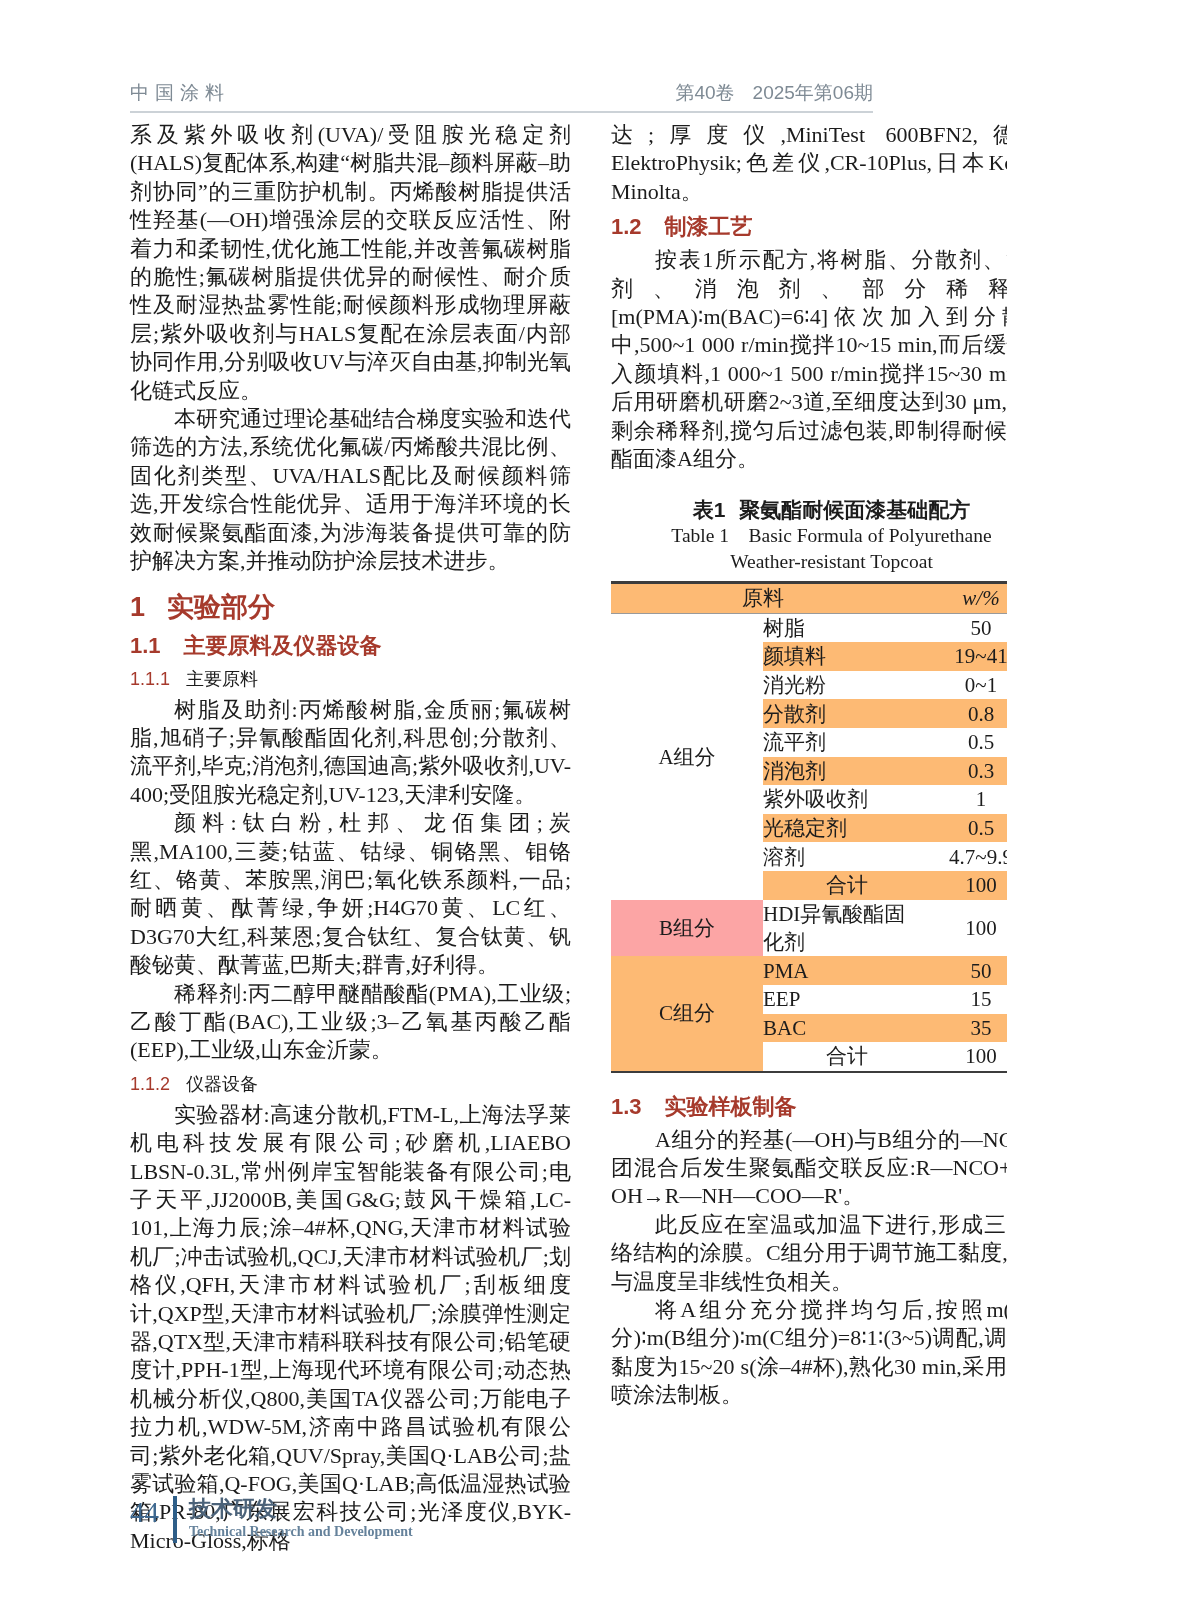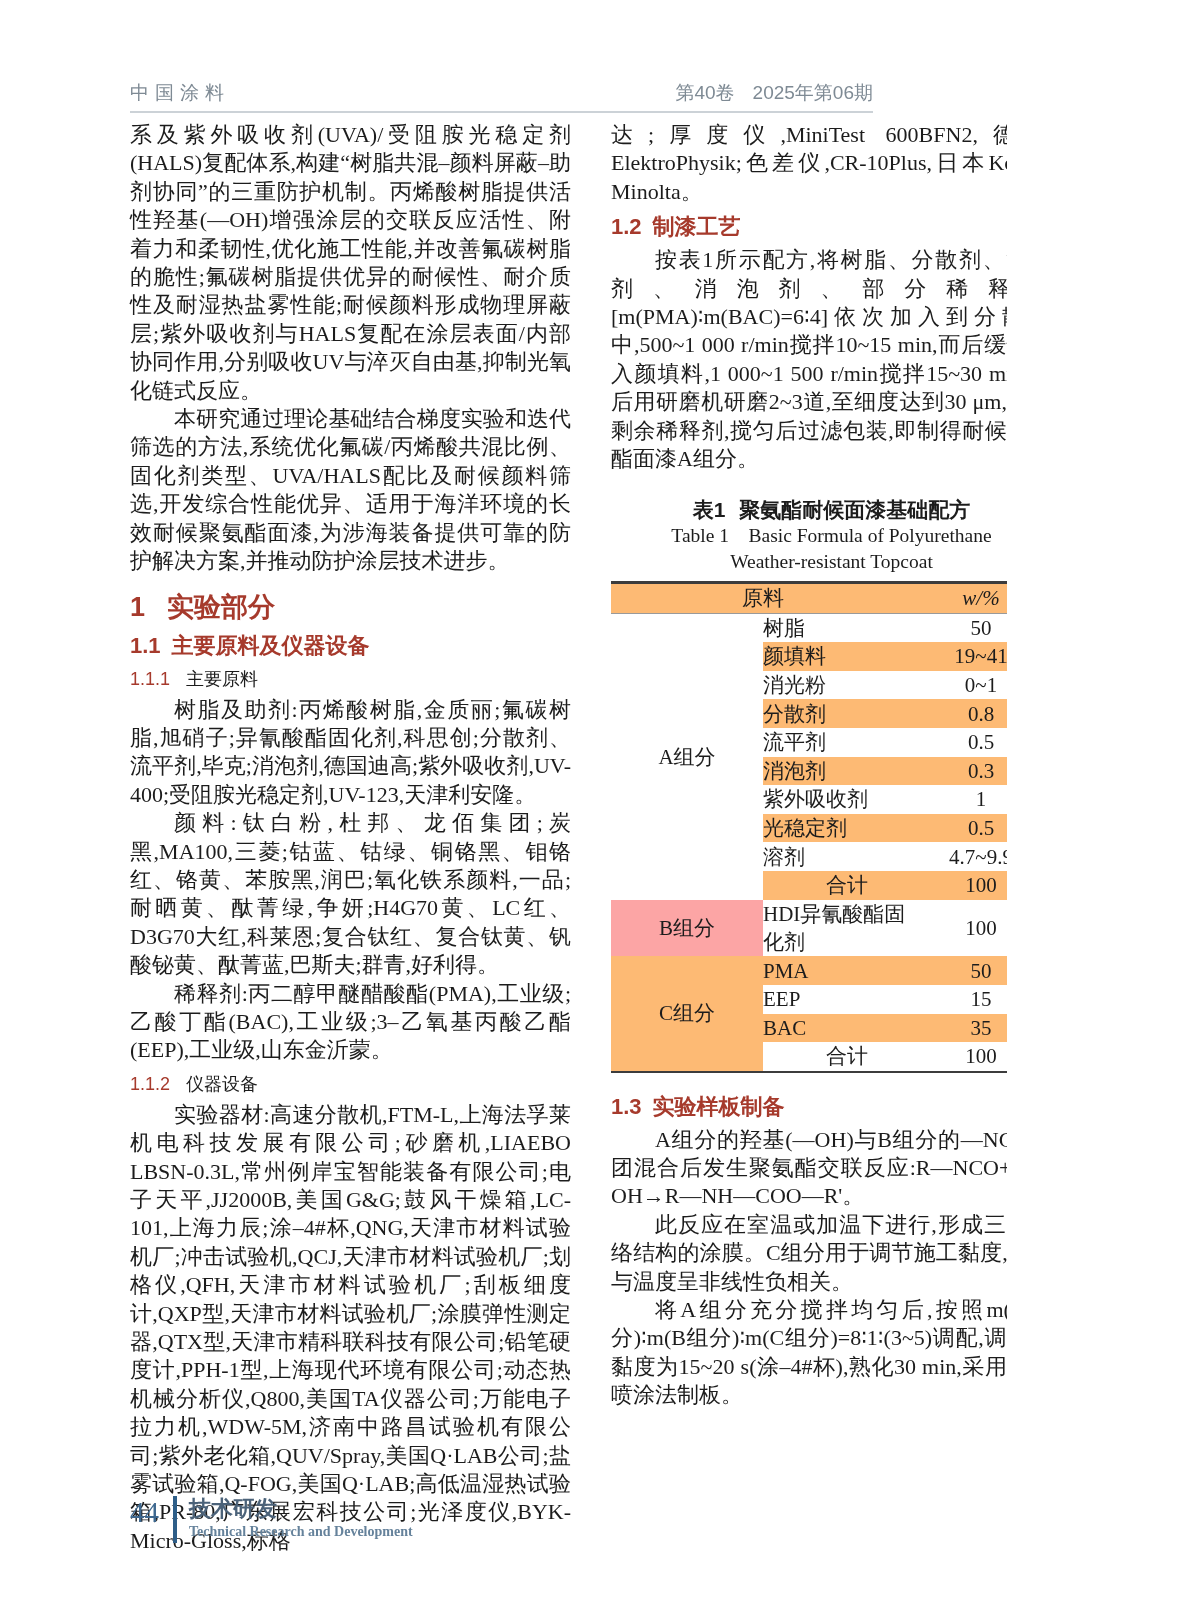--- a/index.html
+++ b/index.html
@@ -35,21 +35,21 @@
     font-family:"Liberation Sans","DejaVu Sans",sans-serif;
     color:#a63a2c; font-weight:bold; font-size:27px;
     margin:15px 0 9px; line-height:32px; text-align:left;
   }
   .h1 .num{ margin-right:22px; }
   .h2{
     font-family:"Liberation Sans","DejaVu Sans",sans-serif;
     color:#a63a2c; font-weight:bold; font-size:22px;
     margin:7px 0 5px; line-height:28px; text-align:left;
   }
-  .h2 .num{ margin-right:11px; }
+  .h2 .num{ margin-right:23px; }
   .h3{
     font-size:18px; font-weight:normal; margin:5px 0 3px;
     line-height:28px; text-align:left;
   }
   .h3 .num{
     font-family:"Liberation Sans","DejaVu Sans",sans-serif;
     color:#a63a2c; margin-right:16px;
   }
   
   .tbl-cap-zh{

